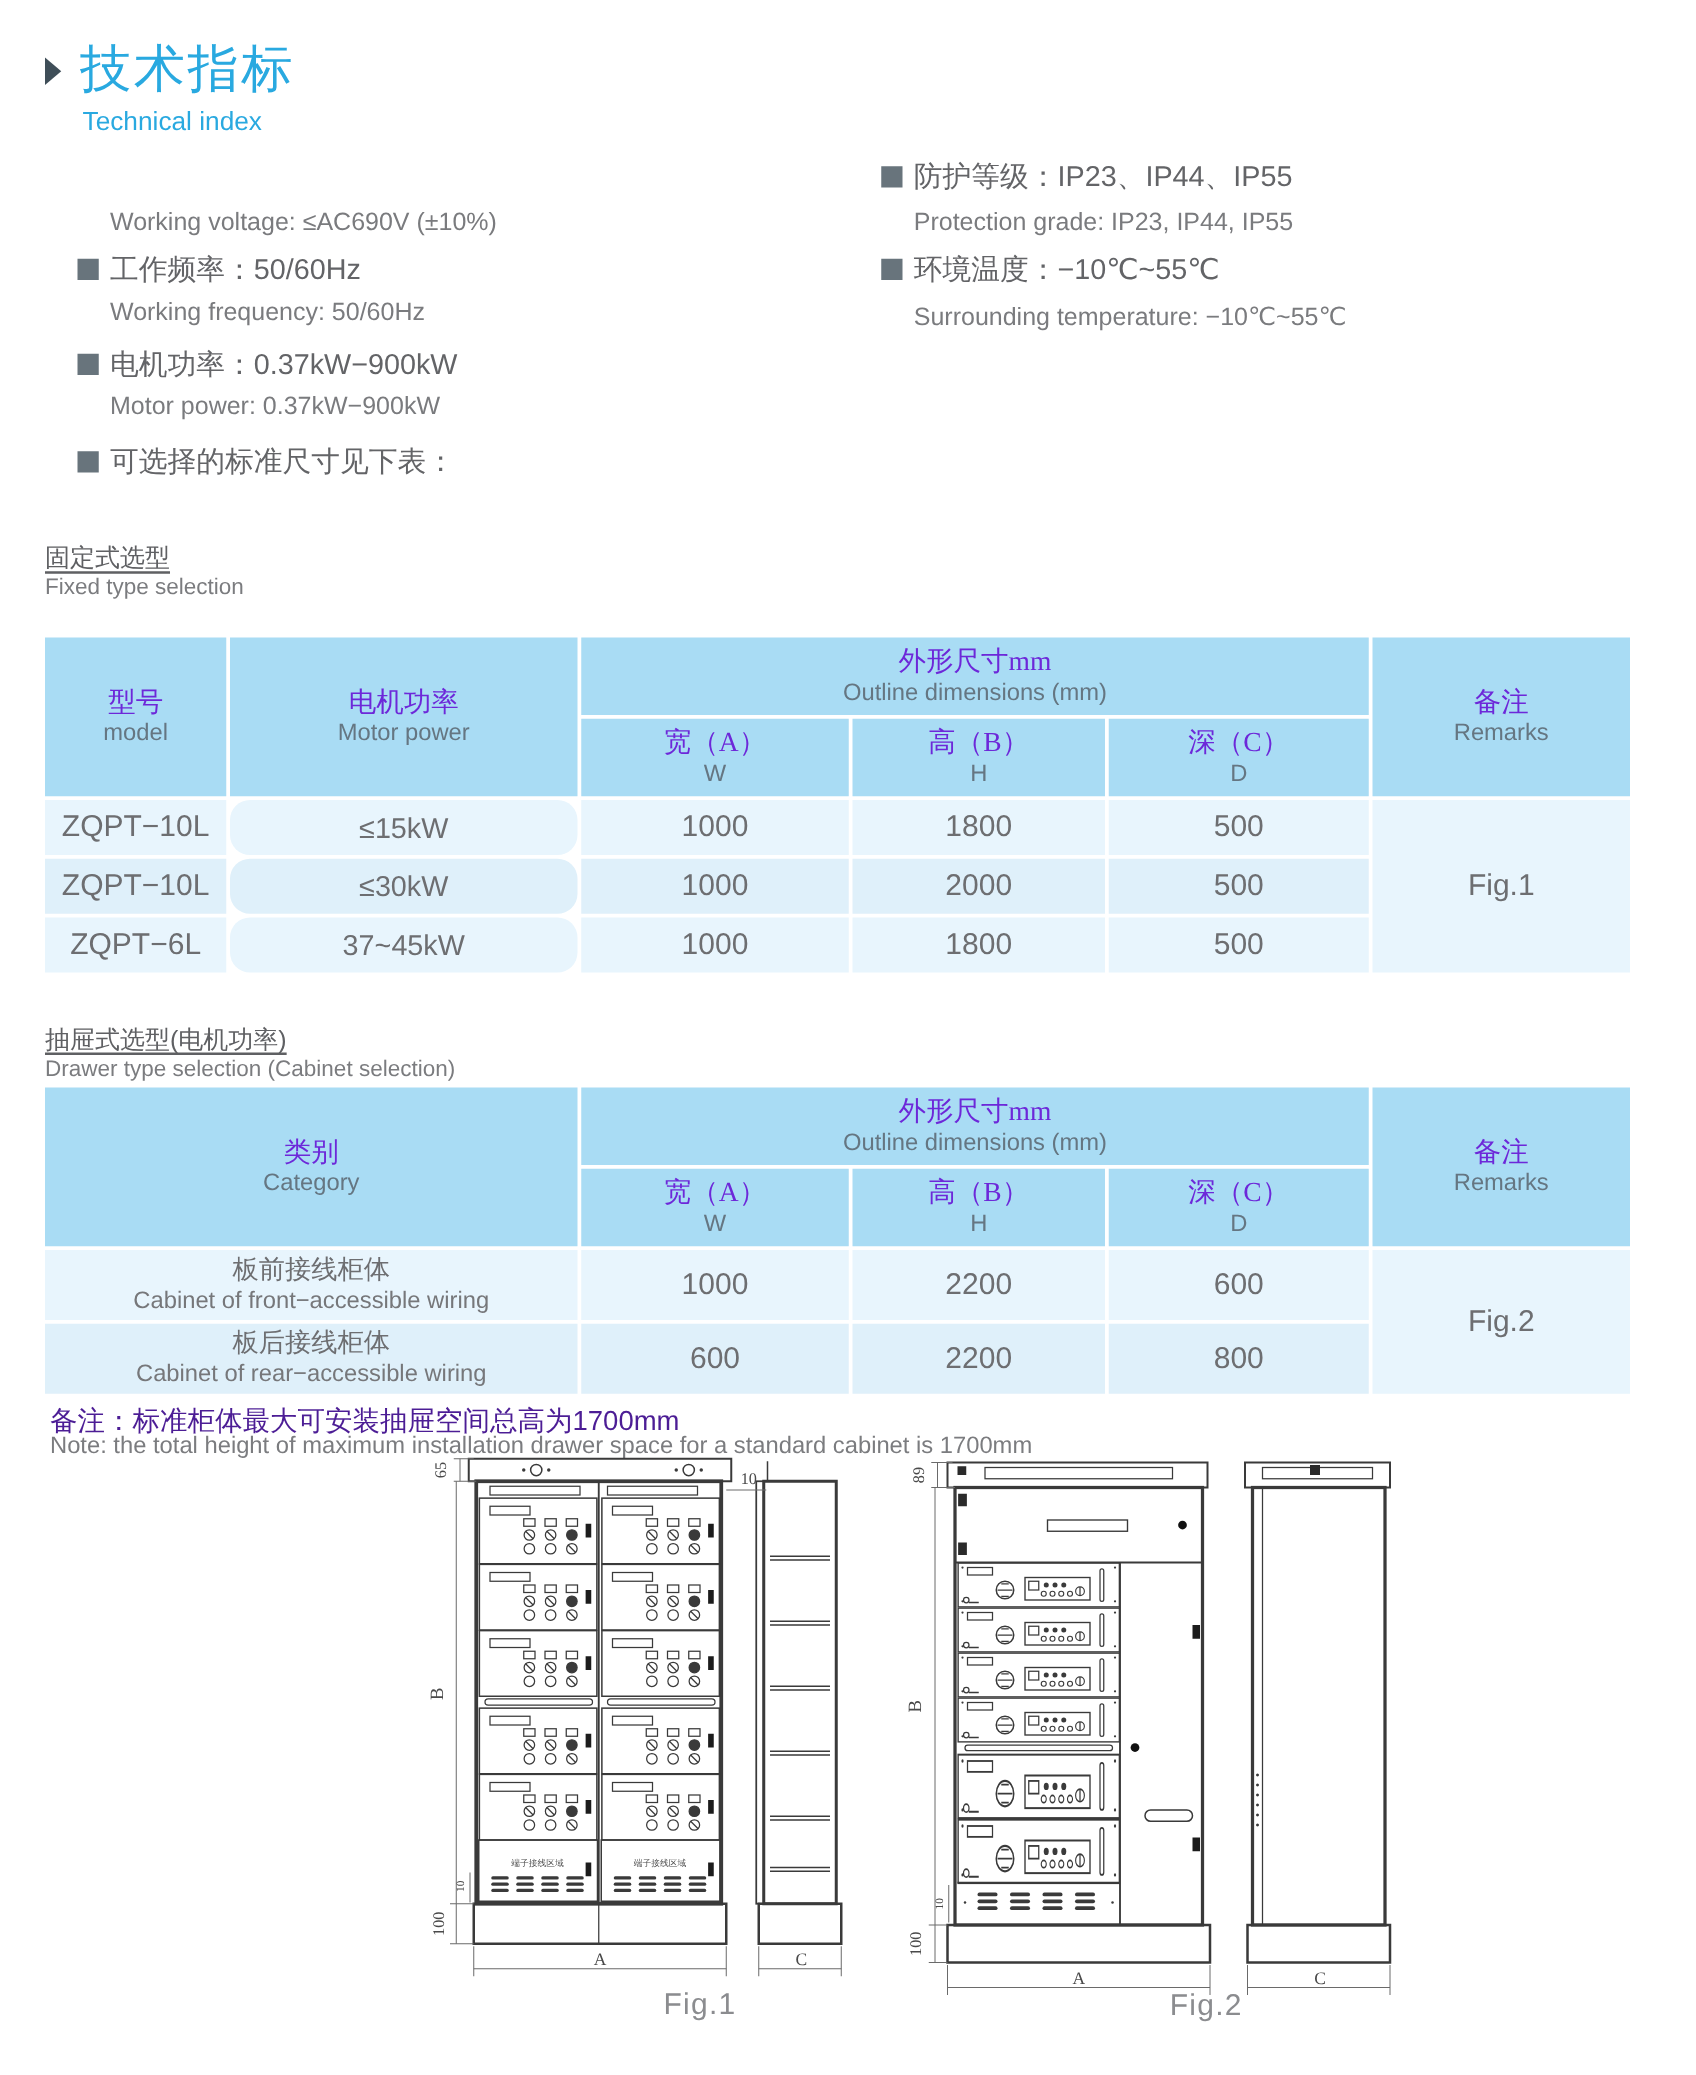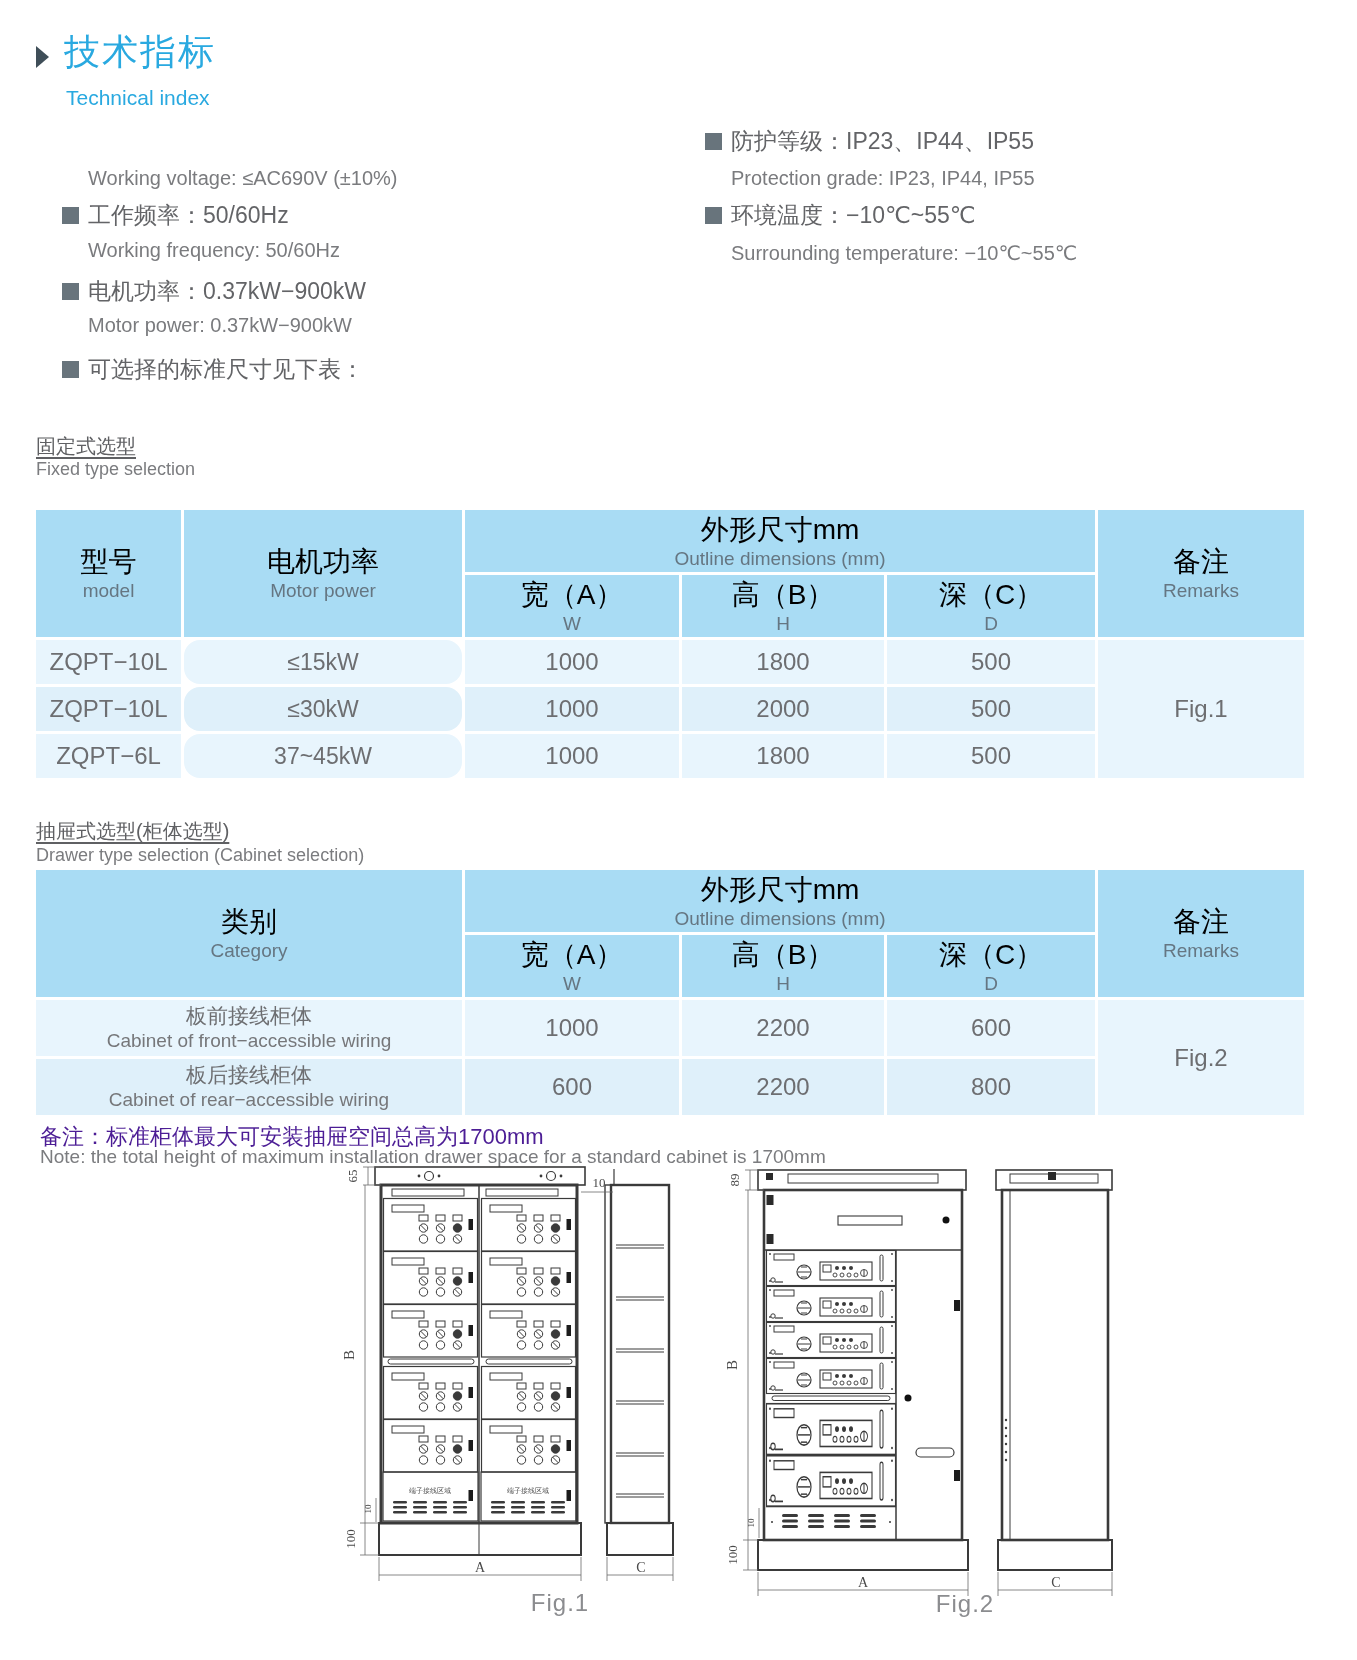--- a/index.html
+++ b/index.html
@@ -5,36 +5,36 @@
   html,body{margin:0;padding:0;background:#ffffff;}
   .page{
     position:relative;width:1357px;height:1660px;background:#fff;overflow:hidden;
     font-family:"Liberation Sans","DejaVu Sans",sans-serif;color:#6d6e71;
   }
   
   .title-tri{
     position:absolute;left:36px;top:46px;width:0;height:0;
     border-left:13px solid #3f4e58;border-top:11px solid transparent;border-bottom:11px solid transparent;
   }
-  .title-zh{position:absolute;left:64px;top:28px;font-size:36px;letter-spacing:2px;color:#29a9e0;}
+  .title-zh{position:absolute;left:64px;top:28px;font-size:41px;letter-spacing:2px;color:#29a9e0;}
   .title-en{position:absolute;left:66px;top:86px;font-size:21px;color:#29a9e0;}
   
   .spec-zh{position:absolute;font-size:23px;color:#636467;display:flex;align-items:center;gap:9px;white-space:nowrap;}
   .spec-zh .sq{width:17px;height:17px;background:#68747c;flex:0 0 auto;}
   .spec-en{position:absolute;font-size:20px;color:#7a7b7e;white-space:nowrap;}
   
   .sec-zh{position:absolute;font-size:20px;color:#5f6063;text-decoration:underline;text-underline-offset:4px;white-space:nowrap;}
   .sec-en{position:absolute;font-size:18px;color:#7b7c7f;white-space:nowrap;}
   
   .tblwrap{position:absolute;}
   table.spec{border-collapse:separate;border-spacing:3px;table-layout:fixed;}
   table.spec th,table.spec td{padding:0;text-align:center;vertical-align:middle;font-weight:400;}
   table.spec th{background:#a9dcf4;color:#5d6e79;}
   table.spec td{color:#6d6e71;}
-  .hz{font-size:28px;line-height:1.25;color:#000000;}
+  .hz{font-size:22px;line-height:1.25;color:#6d28d9;font-family:Liberation Serif, serif;}
   .he{font-size:19px;line-height:1.25;color:#657682;}
   .rowa{background:#e8f5fd;}
   .rowb{background:#dff0fa;}
   .num{font-size:24px;}
   .modelcell{font-size:24px;}
   .powercell{font-size:23px;border-radius:16px;}
   .catzh{font-size:21px;line-height:1.3;color:#6d6e71;}
   .caten{font-size:19px;line-height:1.3;color:#76777a;}
   .remcell{font-size:24px;}
   
@@ -152,21 +152,21 @@
         <td class="rowa modelcell">ZQPT−6L</td>
         <td class="rowa powercell">37~45kW</td>
         <td class="rowa num">1000</td>
         <td class="rowa num">1800</td>
         <td class="rowa num">500</td>
       </tr>
     </tbody>
       </table>
   </div>
 
-  <div class="sec-zh" style="left:36px;top:818px;">抽屉式选型(柜体选型)</div>
+  <div class="sec-zh" style="left:36px;top:818px;">抽屉式选型(电机功率)</div>
   <div class="sec-en" style="left:36px;top:845px;">Drawer type selection (Cabinet selection)</div>
 
   <div class="tblwrap" style="left:33px;top:867px;">
     <table class="spec">
       <colgroup>
         <col style="width:426px">
           <col style="width:214px">
           <col style="width:202px">
         <col style="width:208px">
           <col style="width:206px">

